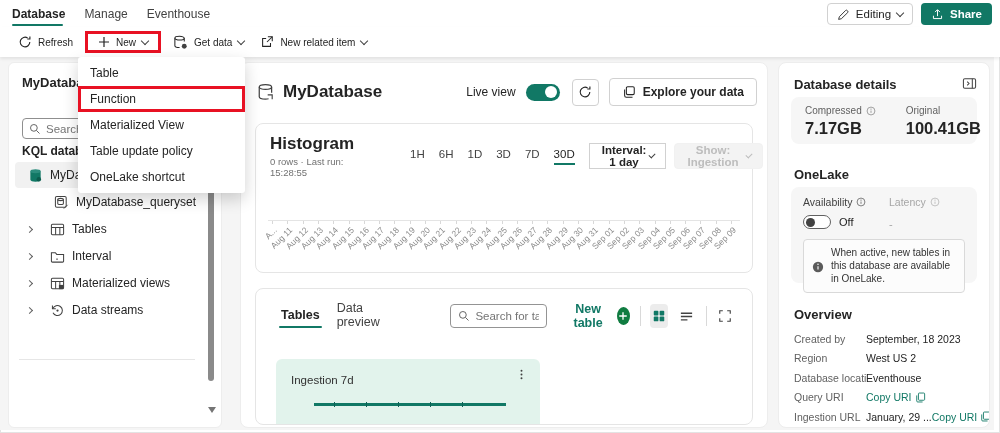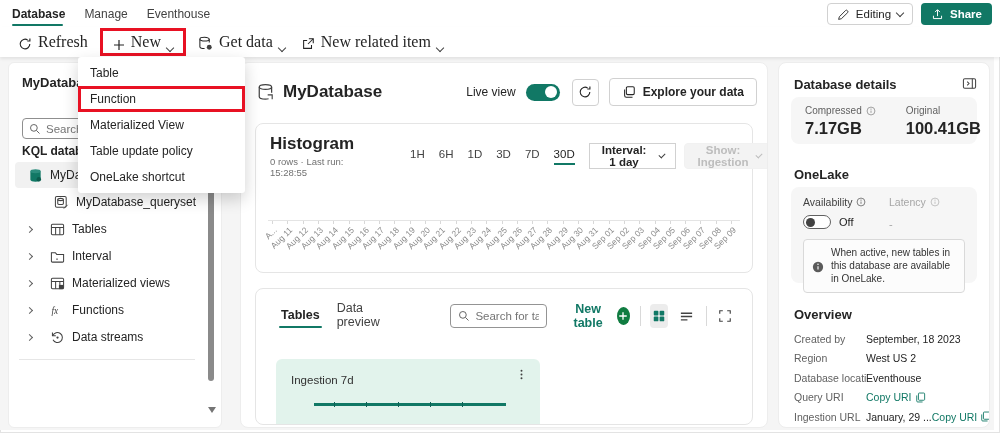--- a/index.html
+++ b/index.html
@@ -16,21 +16,21 @@
   #tabs { display:flex; align-items:stretch; }
   .tab { display:flex; align-items:center; margin-right:19px; font-size:12px; color:#424242; position:relative; cursor:default; }
   .tab.active { font-weight:700; color:#242424; }
   .tab.active::after { content:""; position:absolute; left:0; right:2px; bottom:1px; height:2.5px; border-radius:2px; background:var(--accent); }
   .tab-actions { position:absolute; right:8px; top:3px; display:flex; gap:8px; }
   .editing-btn { display:flex; align-items:center; gap:6px; height:22px; padding:0 9px; border:1px solid #d1d1d1; border-radius:4px; background:#fff; font-size:11.5px; color:#242424; }
   .share-btn { display:flex; align-items:center; gap:6px; height:22px; padding:0 10px; border:none; border-radius:4px; background:var(--accent); color:#fff; font-size:11.5px; font-weight:600; }
 
   
   .toolbar { position:absolute; top:27px; left:0; right:0; height:30px; background:#fff; display:flex; align-items:center; padding-left:10px; box-shadow:0 2px 3px rgba(0,0,0,.08); z-index:5; }
-  .tb-btn { display:flex; align-items:flex-end; gap:6px; padding:5px 8px; background:none; border:none; font-size:16px; color:#242424; font-family:Liberation Serif, serif; }
+  .tb-btn { display:flex; align-items:center; gap:6px; padding:5px 8px; background:none; border:none; font-size:10px; color:#242424; font-family:Liberation Sans, sans-serif; }
   .red-box { border:3px solid var(--red); margin:0 4px; }
   .red-box .tb-btn { padding:2px 10px; }
   .chev { width:6px; height:6px; border-right:1.3px solid #424242; border-bottom:1.3px solid #424242; transform:rotate(45deg); margin-top:-3px; display:inline-block; }
   .i { display:inline-flex; align-items:center; justify-content:center; line-height:0; }
   .i svg { display:block; }
 
   
   .workspace { position:absolute; top:57px; left:0; right:6px; bottom:3px; background:#f5f5f5; }
 
   
@@ -66,21 +66,21 @@
   .sq-btn { width:27px; height:27px; border:1px solid #d1d1d1; border-radius:4px; background:#fff; display:flex; align-items:center; justify-content:center; color:#242424; }
   .explore-btn { margin-left:10px; height:28px; border:1px solid #d1d1d1; border-radius:4px; background:#fff; display:flex; align-items:center; gap:7px; padding:0 12px; font-size:12px; font-weight:600; color:#242424; font-family:inherit; }
 
   .hist-card { position:absolute; left:14px; right:14px; top:60px; height:150px; border:1px solid #e5e5e5; border-radius:8px; }
   .hist-head { display:flex; align-items:center; padding:10px 12px 0 14px; }
   .hist-title { font-size:17px; font-weight:700; }
   .hist-sub { font-size:9.5px; color:#707070; margin-top:2px; }
   #ranges { display:flex; gap:14px; margin-left:56px; font-size:11.5px; color:#424242; }
   .range { padding-bottom:3px; }
   .range.active { color:#242424; border-bottom:2px solid var(--accent); }
-  .interval-btn { margin-left:14px; height:26px; border:1px solid #d1d1d1; border-radius:0; background:#fff; font-size:11.5px; font-weight:600; color:#242424; display:flex; align-items:center; gap:13px; padding:0 11px; font-family:inherit; }
+  .interval-btn { margin-left:14px; height:26px; border:1px solid #d1d1d1; border-radius:0; background:#fff; font-size:11.5px; font-weight:600; color:#242424; display:flex; align-items:center; gap:3px; padding:0 11px; font-family:inherit; }
   .show-btn { margin-left:8px; height:26px; border:1px solid #f1f1f1; border-radius:4px; background:#f3f3f3; font-size:11.5px; font-weight:600; color:#bdbdbd; display:flex; align-items:center; gap:7px; padding:0 11px; font-family:inherit; }
   .show-btn .chev { border-color:#bdbdbd; }
   .hist-refresh { margin-left:8px; }
   .axis-line { position:absolute; left:12px; right:12px; top:96px; height:4px; border-top:1px solid #e4e4e4; background:repeating-linear-gradient(90deg,#d8d8d8 0 1px,transparent 1px 15.3px); background-position:4px 0; }
   .axis-labels { position:absolute; left:12px; right:12px; top:99px; height:46px; }
   .axis-label { position:absolute; width:0; top:2px; }
   .axis-label span { position:absolute; right:0; top:0; transform:rotate(-45deg); transform-origin:100% 0; font-size:8.5px; color:#8a8a8a; white-space:nowrap; }
 
   .tables-card { position:absolute; left:14px; right:14px; top:225px; bottom:2px; border:1px solid #e5e5e5; border-radius:8px; overflow:hidden; }
   .tables-head { display:flex; align-items:center; padding:14px 18px 0 10px; height:48px; }
@@ -284,32 +284,20 @@
             </svg>
           </span>
           <span class="tlabel">Materialized views</span>
         </div>
         <div class="tree-row">
           <span class="tchev-box">
             <span class="tchev"></span>
           </span>
           <span style="width: 8px;"></span>
           <span class="i ticon">
-            <svg width="15" height="15" viewBox="0 0 16 16">
-              <text x="1.5" y="11.5" font-size="10" font-style="italic" font-family="Liberation Serif, serif" fill="currentColor">fx</text>
-            </svg>
-          </span>
-          <span class="tlabel">Functions</span>
-        </div>
-        <div class="tree-row">
-          <span class="tchev-box">
-            <span class="tchev"></span>
-          </span>
-          <span style="width: 8px;"></span>
-          <span class="i ticon">
             <svg width="15" height="15" viewBox="0 0 16 16" fill="none" stroke="currentColor" stroke-width="1.1">
               <path d="M3.2 10.5A5.3 5.3 0 1 0 3 6"></path>
               <path d="M2.6 2.6v3.6h3.6"></path>
               <circle cx="8" cy="8" r="1.2" fill="currentColor" stroke="none"></circle>
             </svg>
           </span>
           <span class="tlabel">Data streams</span>
         </div>
       </div>
     <div class="sb-divider"></div>

